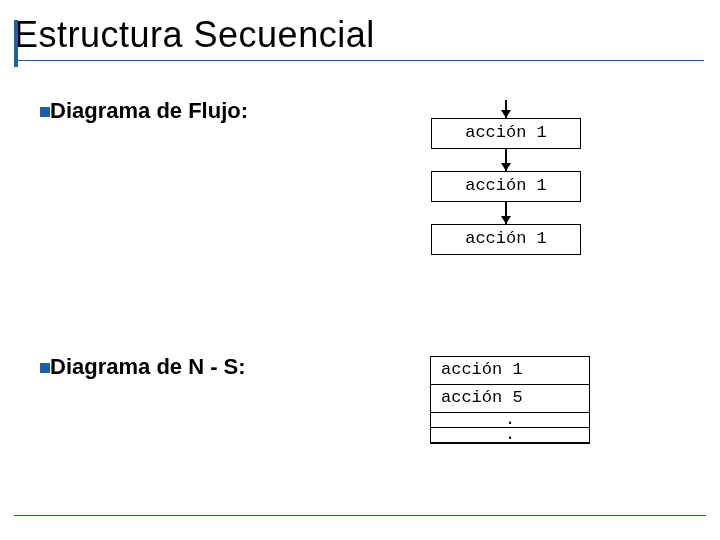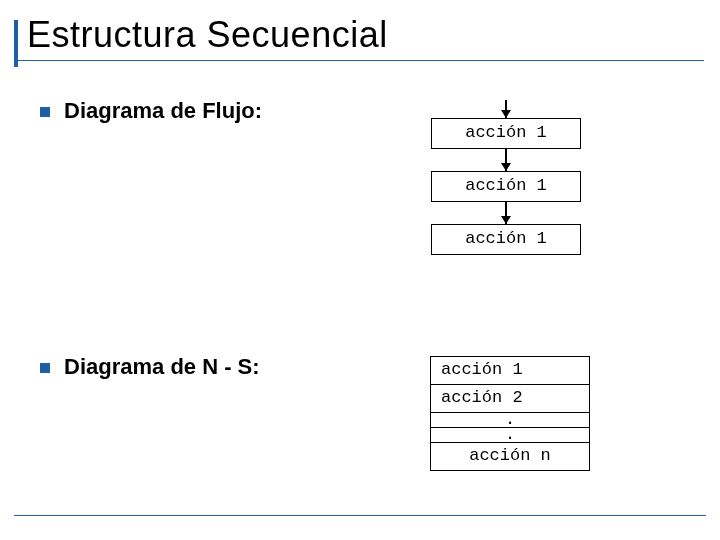--- a/index.html
+++ b/index.html
@@ -27,41 +27,40 @@
     left: 0;
     top: 6px;
     bottom: -6px;
     width: 4px;
     background: #1f5fa8;
   }
   .title {
     font-size: 36px;
     font-weight: 400;
     color: #000;
-    padding-left: 13px;
+    padding-left: 0;
     letter-spacing: 0.5px;
   }
   .title-underline {
     margin-top: 4px;
     margin-left: 0;
     width: 690px;
     height: 1px;
     background: #1f5fa8;
   }
   .body {
     position: absolute;
     top: 98px;
     left: 40px;
     right: 28px;
     bottom: 30px;
   }
   .bullet-row {
     display: flex;
     align-items: flex-start;
-    gap: 14px;
     margin-bottom: 230px;
   }
   .bullet-row.second { margin-bottom: 16px; }
   .bullet-sq {
     width: 10px;
     height: 10px;
     background: #1f5fa8;
     margin-top: 9px;
     flex: none;
   }
@@ -176,20 +175,19 @@
     <div class="flow-arrow"></div>
     <div class="flow-box">acción 1</div>
     <div class="flow-gap"></div>
     <div class="flow-box">acción 1</div>
     <div class="flow-gap"></div>
     <div class="flow-box">acción 1</div>
   </div>
 
   <div class="ns-col">
     <div class="ns-row">acción 1</div>
-    <div class="ns-row">acción 2</div>
+    <div class="ns-row">acción 5</div>
     <div class="ns-row center">.</div>
     <div class="ns-row center">.</div>
-    <div class="ns-row last">acción n</div>
   </div>
 
   <div class="footer-line"></div>
 </div>
 
 </body></html>

